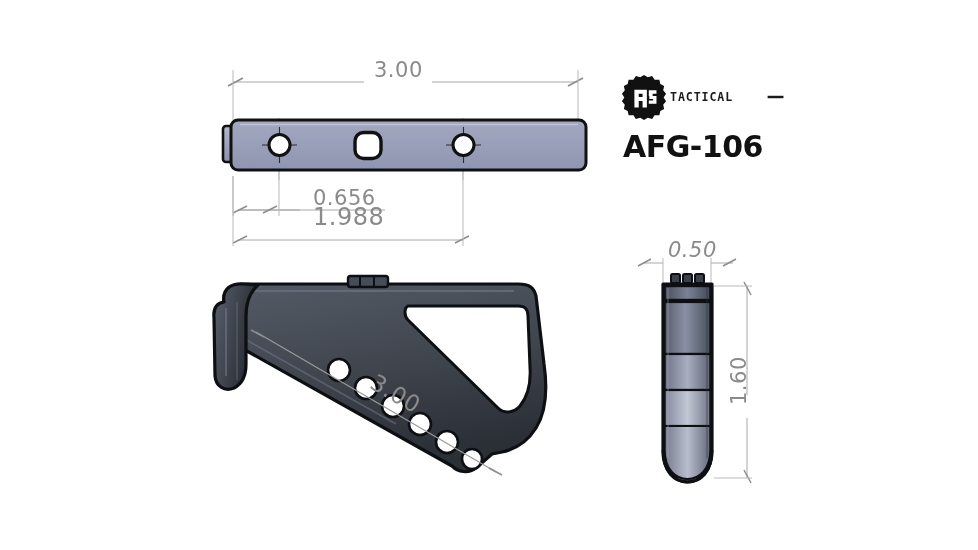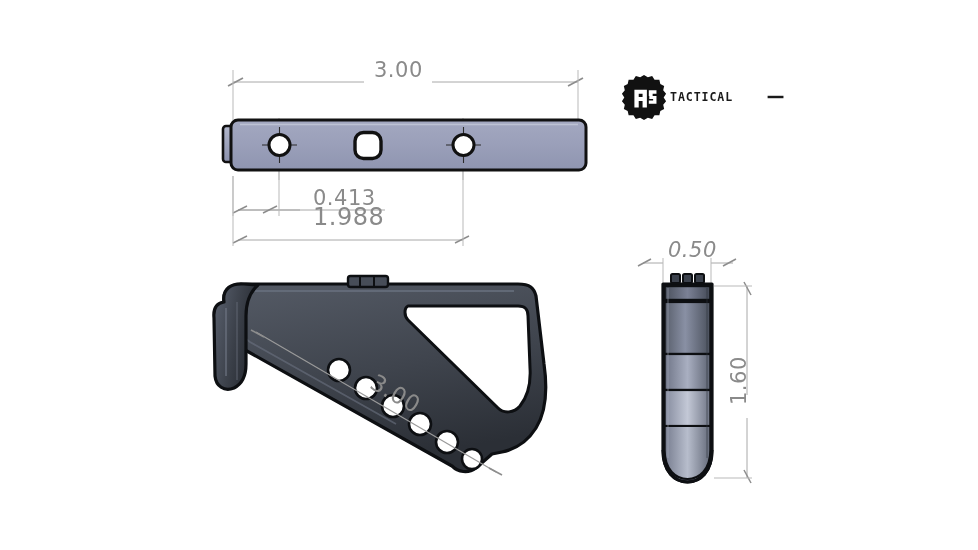--- a/index.html
+++ b/index.html
@@ -86,21 +86,21 @@
     <line x1="238" y1="240" x2="463" y2="240" stroke="#a8a8a8" stroke-width="1"></line>
     <line x1="233" y1="243" x2="247" y2="236" stroke="#8d8d8d" stroke-width="1.5"></line>
     <line x1="455" y1="243" x2="469" y2="236" stroke="#8d8d8d" stroke-width="1.5"></line>
     <line x1="233" y1="176" x2="233" y2="246" stroke="#b9b9b9" stroke-width="1"></line>
     <line x1="463" y1="126" x2="463" y2="246" stroke="#b9b9b9" stroke-width="1"></line>
 
     <line x1="279" y1="118" x2="279" y2="180" stroke="#b9b9b9" stroke-width="1"></line>
     <line x1="463" y1="118" x2="463" y2="180" stroke="#b9b9b9" stroke-width="1"></line>
   </svg>
 
-  <div class="dimtext" style="left:313px; top:186px; font-size:21px;">0.413</div>
+  <div class="dimtext" style="left:313px; top:186px; font-size:21px;">0.656</div>
 
   <div class="dimtext" style="left:313px; top:203px; font-size:24px;">1.988</div>
 
   <svg id="topview" viewBox="0 0 368 68" width="368" height="68">
     <defs>
       <linearGradient id="barGrad" x1="0" y1="0" x2="0" y2="1">
         <stop offset="0%" stop-color="#a3a8c0"></stop>
         <stop offset="45%" stop-color="#9ba0ba"></stop>
         <stop offset="100%" stop-color="#8f95b0"></stop>
       </linearGradient>
@@ -150,20 +150,21 @@
           M60,34 L76,34 L76,41 L68,41 L68,46 L76,46 L76,62 L60,62 L60,55
           L69,55 L69,52 L61,52 L61,46 L60,46 Z"></path>
       </g>
     </svg>
 
     <svg id="logo-word" viewBox="0 0 200 26" width="122" height="18">
       <text x="0" y="19" font-family="'DejaVu Sans Mono', monospace" font-size="19" font-weight="bold" letter-spacing="1.5" fill="#1a1a1a">TACTICAL</text>
       <rect x="160" y="11" width="26" height="4" fill="#1a1a1a"></rect>
     </svg>
 
+    <div id="part-number">AFG-106</div>
   </div>
 
   <svg id="isoview" viewBox="0 0 402 218" width="402" height="218">
     <defs>
       <linearGradient id="isoTop" x1="0" y1="0" x2="0.3" y2="1">
         <stop offset="0%" stop-color="#555b66"></stop>
         <stop offset="55%" stop-color="#3f444d"></stop>
         <stop offset="100%" stop-color="#2b2f36"></stop>
       </linearGradient>
       <linearGradient id="isoSide" x1="0" y1="0" x2="0" y2="1">

